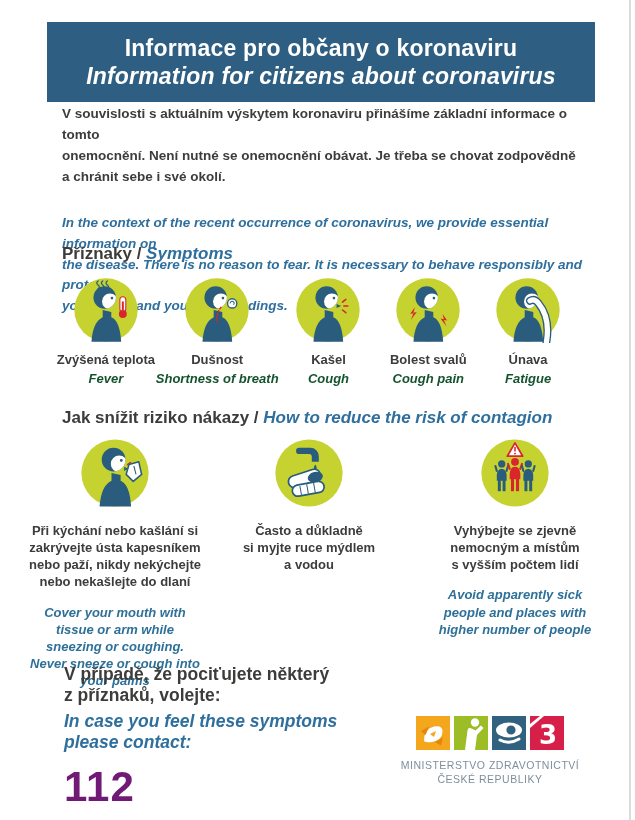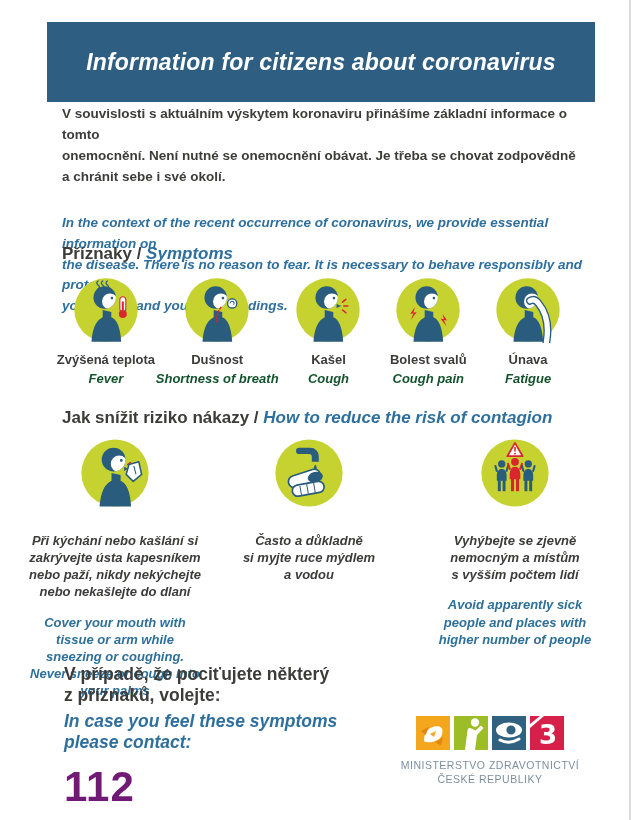--- a/index.html
+++ b/index.html
@@ -36,21 +36,21 @@
   .symptoms-row { position:absolute; left:56px; top:277px; width:522px; display:flex; }
   .sym-col { flex:1 1 0; display:flex; flex-direction:column; align-items:center; }
   .cicon { width:66px; height:66px; display:block; }
   .sym-cs { margin-top:9px; font-size:13px; font-weight:600; color:#3c3c3b; white-space:nowrap; }
   .sym-en { margin-top:4px; font-size:13px; font-weight:600; font-style:italic; color:#14532d; white-space:nowrap; }
 
   
   .prev-col { position:absolute; top:438px; width:190px; display:flex; flex-direction:column; align-items:center; text-align:center; }
   .pc1 { left:20px; } .pc2 { left:214px; } .pc3 { left:420px; }
   .prev-col .cicon { width:70px; height:70px; }
-  .prev-cs { margin-top:24px; font-size:13px; font-weight:600; color:#3c3c3b; line-height:1.32; white-space:pre-line;font-style:italic; }
+  .prev-cs { margin-top:14px; font-size:13px; font-weight:600; color:#3c3c3b; line-height:1.32; white-space:pre-line; }
   .prev-en { margin-top:13px; font-size:13px; font-weight:600; font-style:italic; color:#2e7098; line-height:1.32; white-space:pre-line; }
 
   
   .contact { position:absolute; left:64px; top:664px; }
   .contact .cs { font-size:17.5px; font-weight:700; color:#3c3c3b; line-height:1.2; white-space:pre-line; }
   .contact .en { margin-top:5px; font-size:17.5px; font-weight:700; font-style:italic; color:#2e6f9d; line-height:1.2; white-space:pre-line; }
   .contact .phone { margin-top:10px; font-size:42px; font-weight:700; color:#701a75; letter-spacing:1px; }
 
   
   .logo { position:absolute; left:390px; top:716px; width:200px; display:flex; flex-direction:column; align-items:center; }
@@ -73,20 +73,21 @@
           <circle cx="56" cy="37" r="12" fill="#ffffff"></circle>
         </g>
       <circle cx="59" cy="32" r="2" fill="#2a5c7d"></circle>
     </g>
   </defs>
 </svg>
 
 <div class="poster">
 
   <div class="banner">
+    <div class="t1">Informace pro občany o koronaviru</div>
     <div class="t2">Information for citizens about coronavirus</div>
   </div>
 
   <div class="intro">
     <div class="cs">V souvislosti s aktuálním výskytem koronaviru přinášíme základní informace o tomto
 onemocnění. Není nutné se onemocnění obávat. Je třeba se chovat zodpovědně
 a chránit sebe i své okolí.</div>
     <div class="en">In the context of the recent occurrence of coronavirus, we provide essential information on
 the disease. There is no reason to fear. It is necessary to behave responsibly and protect
 yourselves and your surroundings.</div>

